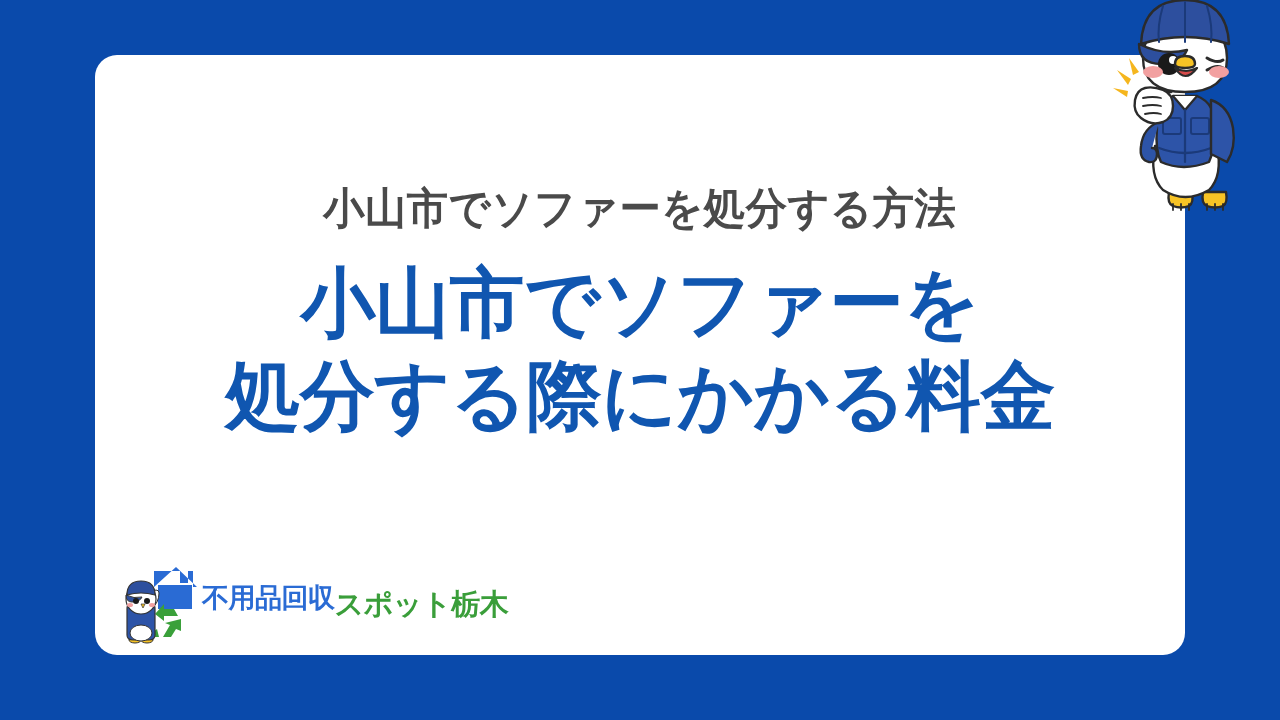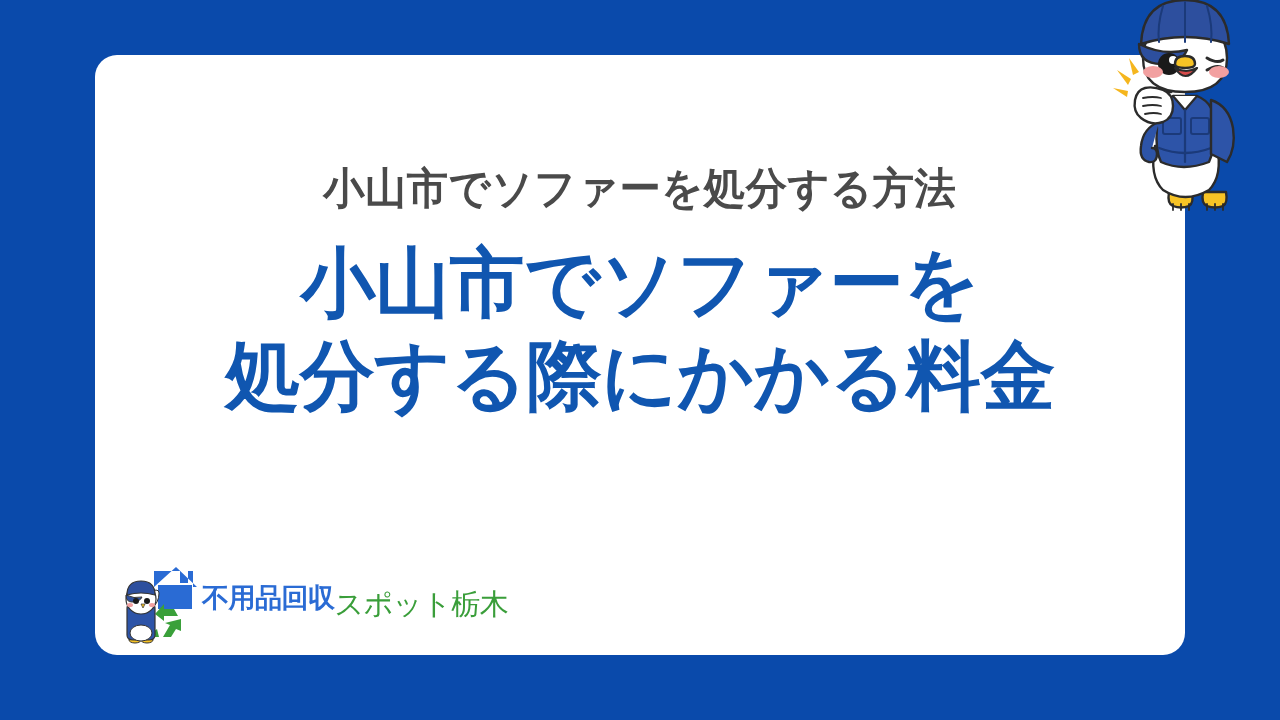--- a/index.html
+++ b/index.html
@@ -29,21 +29,21 @@
     width: 1090px;
     height: 600px;
     background: #ffffff;
     border-radius: 22px;
   }
 
   
   #headings {
     position: absolute;
     left: 95px;
-    top: 44px;
+    top: 64px;
     width: 1090px;
     height: 600px;
     display: flex;
     flex-direction: column;
     align-items: center;
     justify-content: flex-start;
     padding-top: 120px;
     box-sizing: border-box;
     pointer-events: none;
   }
@@ -99,21 +99,21 @@
   #logo-line-1 {
     color: #2a6bd4;
     font-size: 27px;
     font-weight: 800;
     letter-spacing: -0.5px;
     white-space: nowrap;
   }
   #logo-line-2 {
     color: #3a9e3a;
     font-size: 29px;
-    font-weight: 400;
+    font-weight: 700;
     letter-spacing: -0.5px;
     white-space: nowrap;
     margin-top: 5px;
     text-align: center;
   }
 
   
   #mascot-figure {
     position: absolute;
     left: 1085px;

